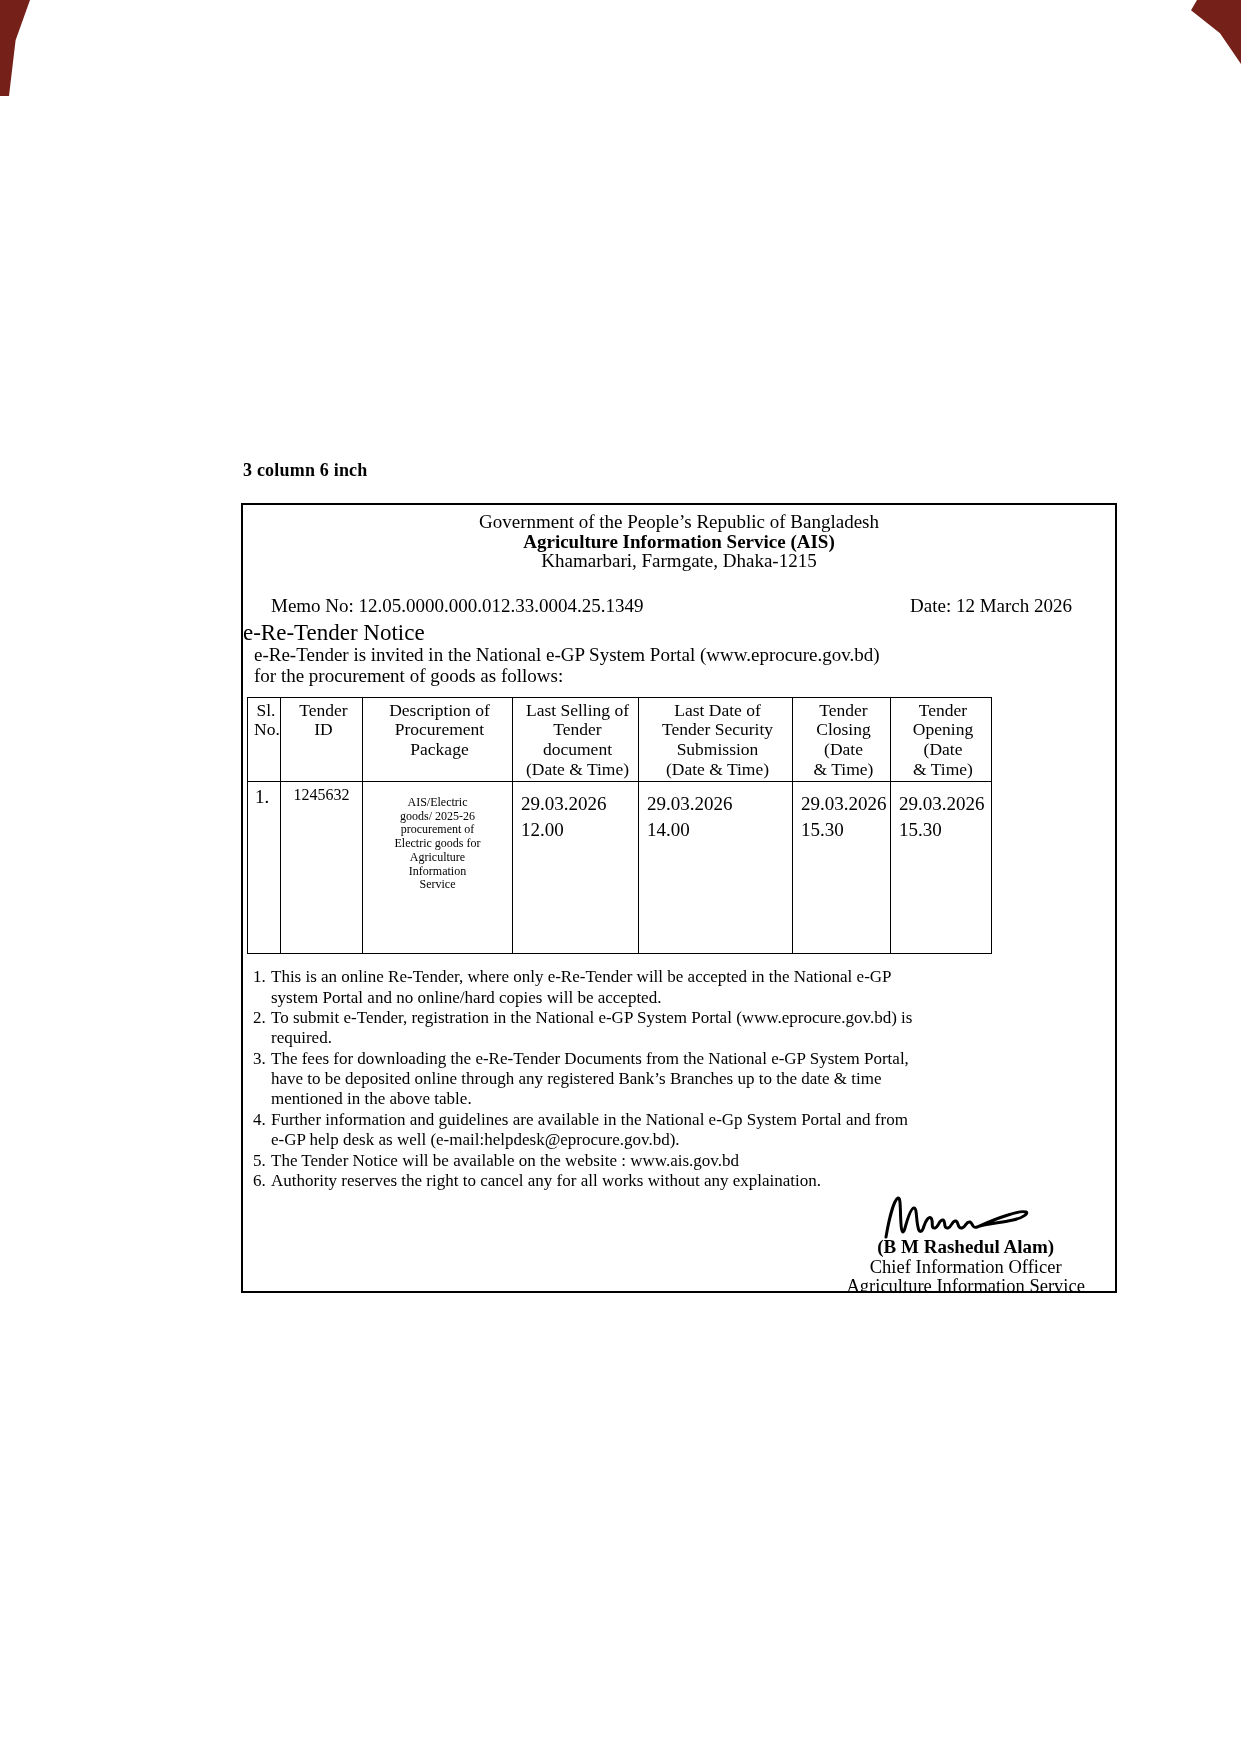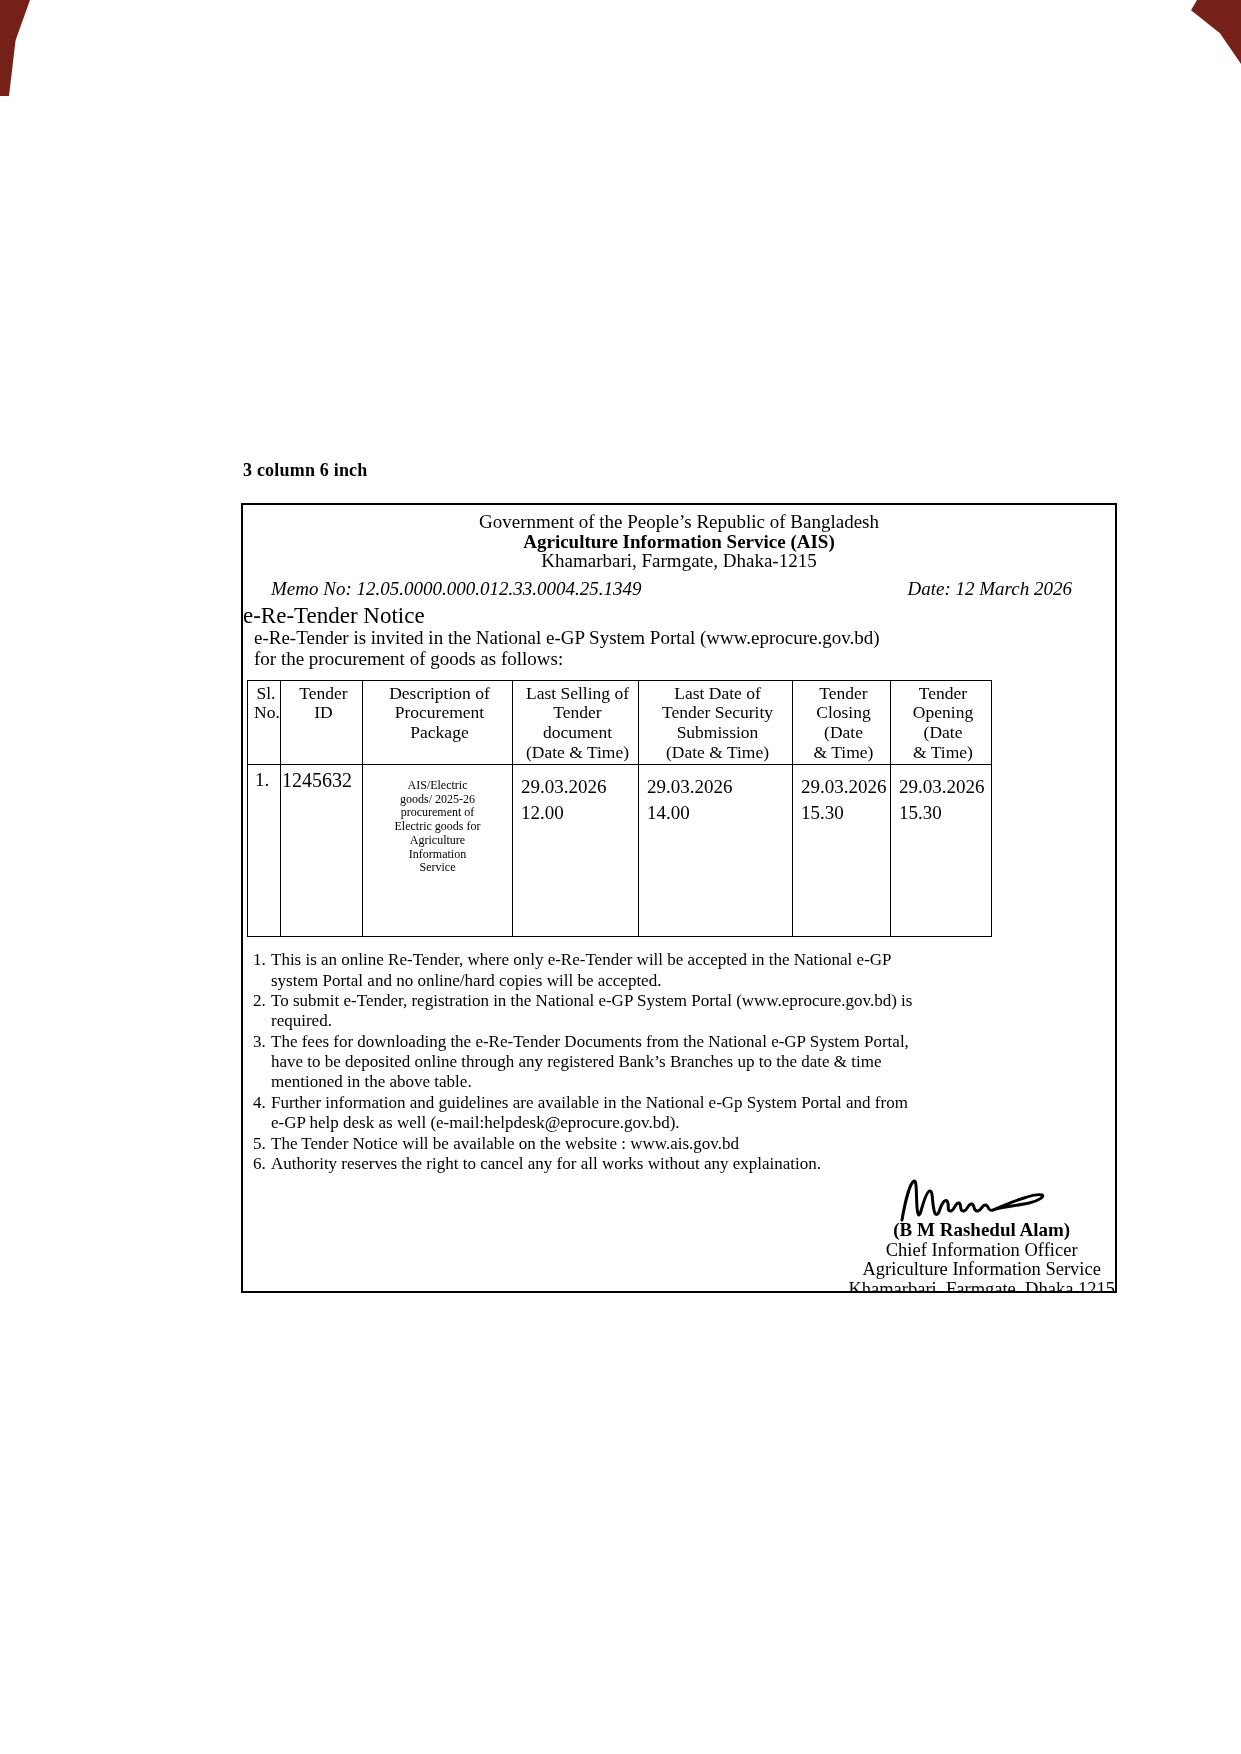--- a/index.html
+++ b/index.html
@@ -14,42 +14,42 @@
   .artifact-tr{right:0;width:50px;height:64px;background:#76201a;
     clip-path:polygon(12% 0,100% 0,100% 100%,58% 52%,0 16%);}
   .page-label{position:absolute;left:243px;top:460px;font-weight:bold;font-size:18px;letter-spacing:.2px;}
   .doc-box{
     position:absolute;left:241px;top:503px;width:876px;height:790px;
     border:2px solid #000;box-sizing:border-box;padding-top:7px;overflow:hidden;
   }
   .ctr{text-align:center;}
   .hdr{font-size:19px;line-height:1.03;}
   .hdr .bold{font-weight:bold;}
-  .memo-row{display:flex;justify-content:space-between;padding:0 43px 0 28px;margin-top:7px;font-size:19px;font-style:italic;}
+  .memo-row{display:flex;justify-content:space-between;padding:0 43px 0 28px;margin-top:24px;font-size:19px;}
   .notice-title{text-align:left;font-weight:normal;font-size:23px;margin-top:3px;line-height:1.1;}
   .intro{padding:0 10px 0 11px;font-size:19px;line-height:1.1;white-space:pre-line;}
   table.tender{border-collapse:collapse;width:744px;margin:10px 3px 0 4px;table-layout:fixed;}
   table.tender th,table.tender td{
     border:1.5px solid #000;vertical-align:top;font-weight:normal;
     box-sizing:border-box;overflow:hidden;
   }
   table.tender th{
     text-align:center;font-size:17.5px;line-height:1.12;padding:3px 2px 2px 6px;white-space:pre-line;height:80px;
   }
   th.c-tid{text-align:center;padding-left:0;}
   tr.data-row{height:172px;}
   td.c-sl{font-size:19px;padding:4px 0 0 7px;}
-  td.c-tid{font-size:20px;text-align:left;padding-top:4px;}
+  td.c-tid{font-size:16px;text-align:center;padding-top:4px;}
   td.c-desc{font-size:12px;text-align:center;white-space:pre-line;line-height:1.14;padding-top:14px;}
   td.c-date{font-size:19px;white-space:pre-line;line-height:1.38;padding:9px 2px 0 8px;}
   .terms{margin:13px 8px 0 10px;font-size:17px;line-height:1.2;}
   .term{display:flex;}
   .term-num{width:18px;flex:none;}
   .term-text{flex:1;white-space:pre-line;}
-  .sig-area{text-align:right;margin-top:0px;}
+  .sig-area{text-align:right;padding-right:16px;margin-top:0px;}
   .sig-block{display:inline-block;text-align:center;font-size:18.5px;line-height:1.06;}
   .sig-scribble{display:block;margin:2px auto -2px 48px;}
   .sig-name{font-weight:bold;font-size:19px;}
 </style>
 </head>
 <body>
 
 <div class="artifact artifact-tl"></div>
 <div class="artifact artifact-tr"></div>
 

